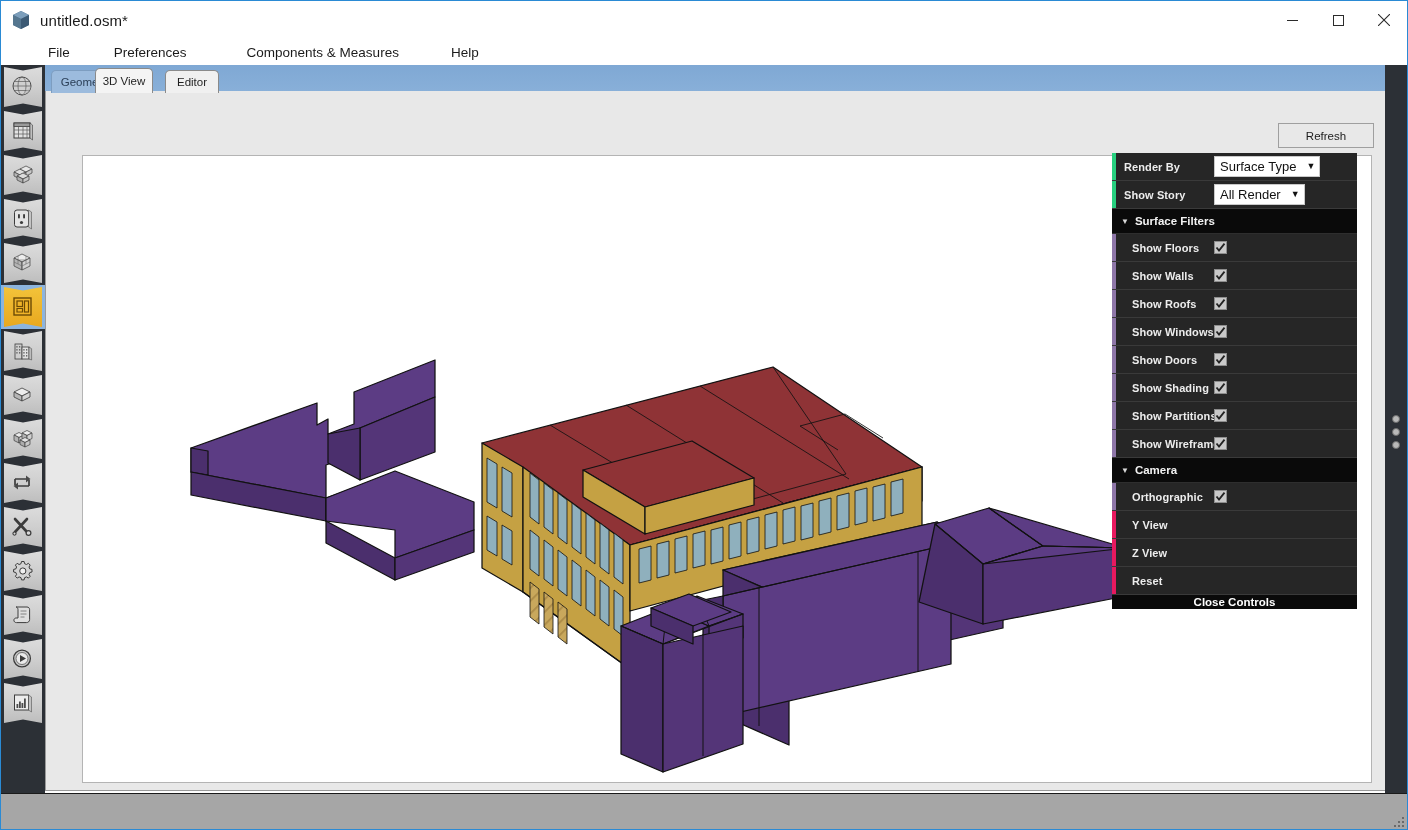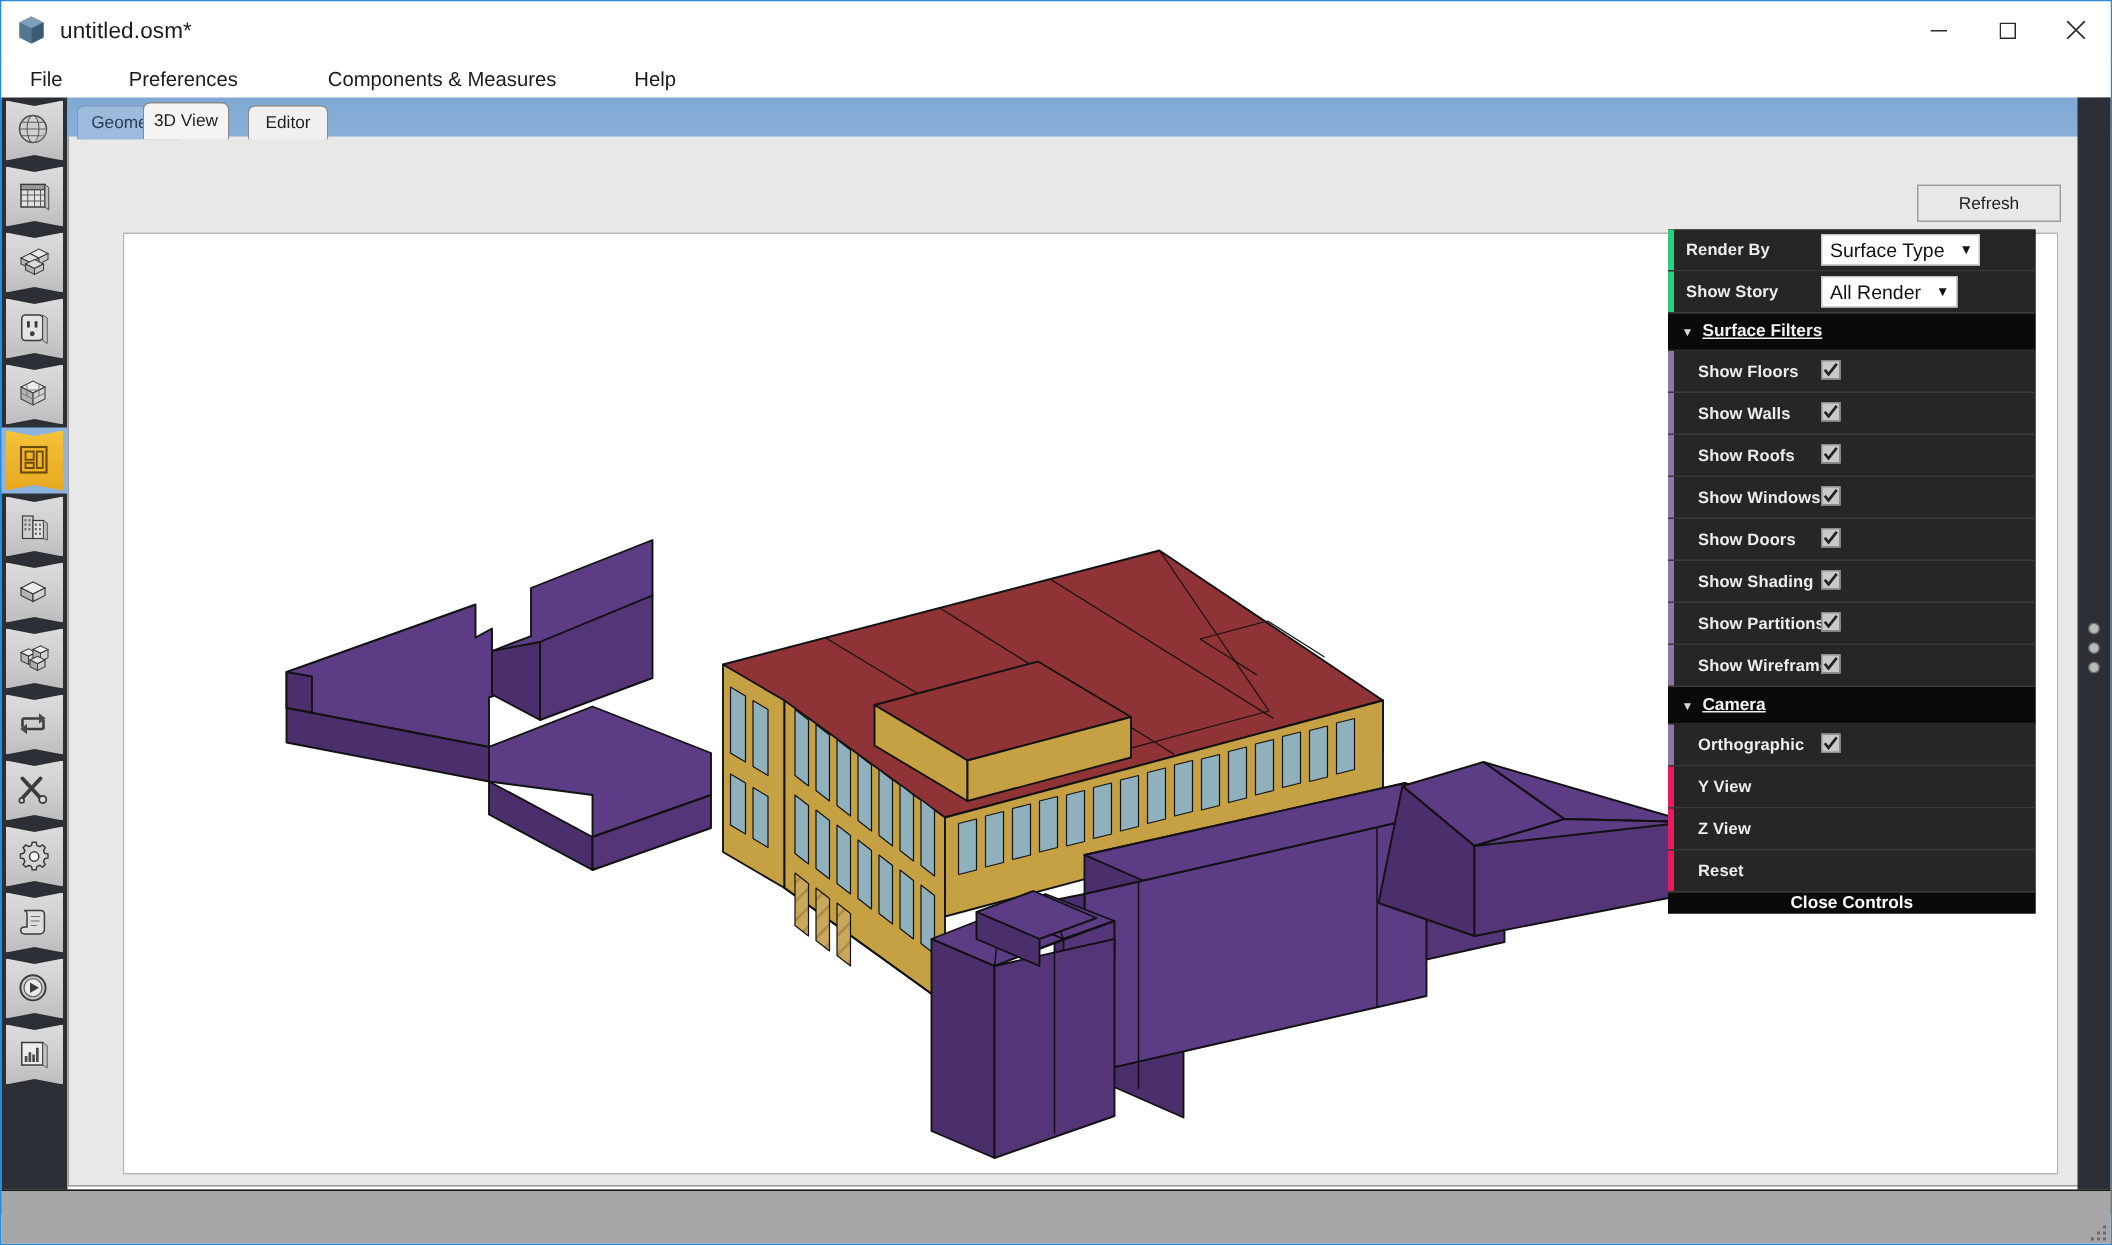--- a/index.html
+++ b/index.html
@@ -33,21 +33,21 @@
   }
   .wc {
     width: 46px; height: 38px; display: flex;
     align-items: center; justify-content: center;
     color: #2b2b2b;
   }
 
   
   .menubar {
     position: absolute; left: 0; top: 38px; width: 1406px; height: 26px;
-    background: #ffffff; display: flex; align-items: center;
+    background: #ffffff; display: flex; align-items: center; padding-left: 28px;
   }
   .menuitem {
     font-size: 13.5px; color: #1b1b1b; padding: 4px 13px; white-space: nowrap;
   }
   .mi-file { margin-left: 6px; }
   .mi-pref { margin-left: 18px; }
   .mi-comp { margin-left: 34px; }
   .mi-help { margin-left: 26px; }
 
   
@@ -155,21 +155,21 @@
   .ctrl-select .arr { font-size: 9px; }
 
   .ctrl-header {
     height: 25px; background: #0a0a0a;
     display: flex; align-items: center;
     border-bottom: 1px solid #2e2e2e;
   }
   .ctrl-header .caret {
     margin-left: 9px; margin-right: 6px; font-size: 8px; color: #d8d8d8;
   }
-  .ctrl-header .lbl { font-weight: bold; font-size: 11.5px; color: #f2f2f2; text-decoration: underline; }
+  .ctrl-header .lbl { font-weight: bold; font-size: 11.5px; color: #f2f2f2; }
 
   .cbox {
     width: 13px; height: 13px; background: #c9c9c9;
     border: 1px solid #8d8d8d;
     display: inline-flex; align-items: center; justify-content: center;
   }
   .cbox svg { display: block; }
 
   .ctrl-footer {
     height: 14px; background: #0a0a0a;

